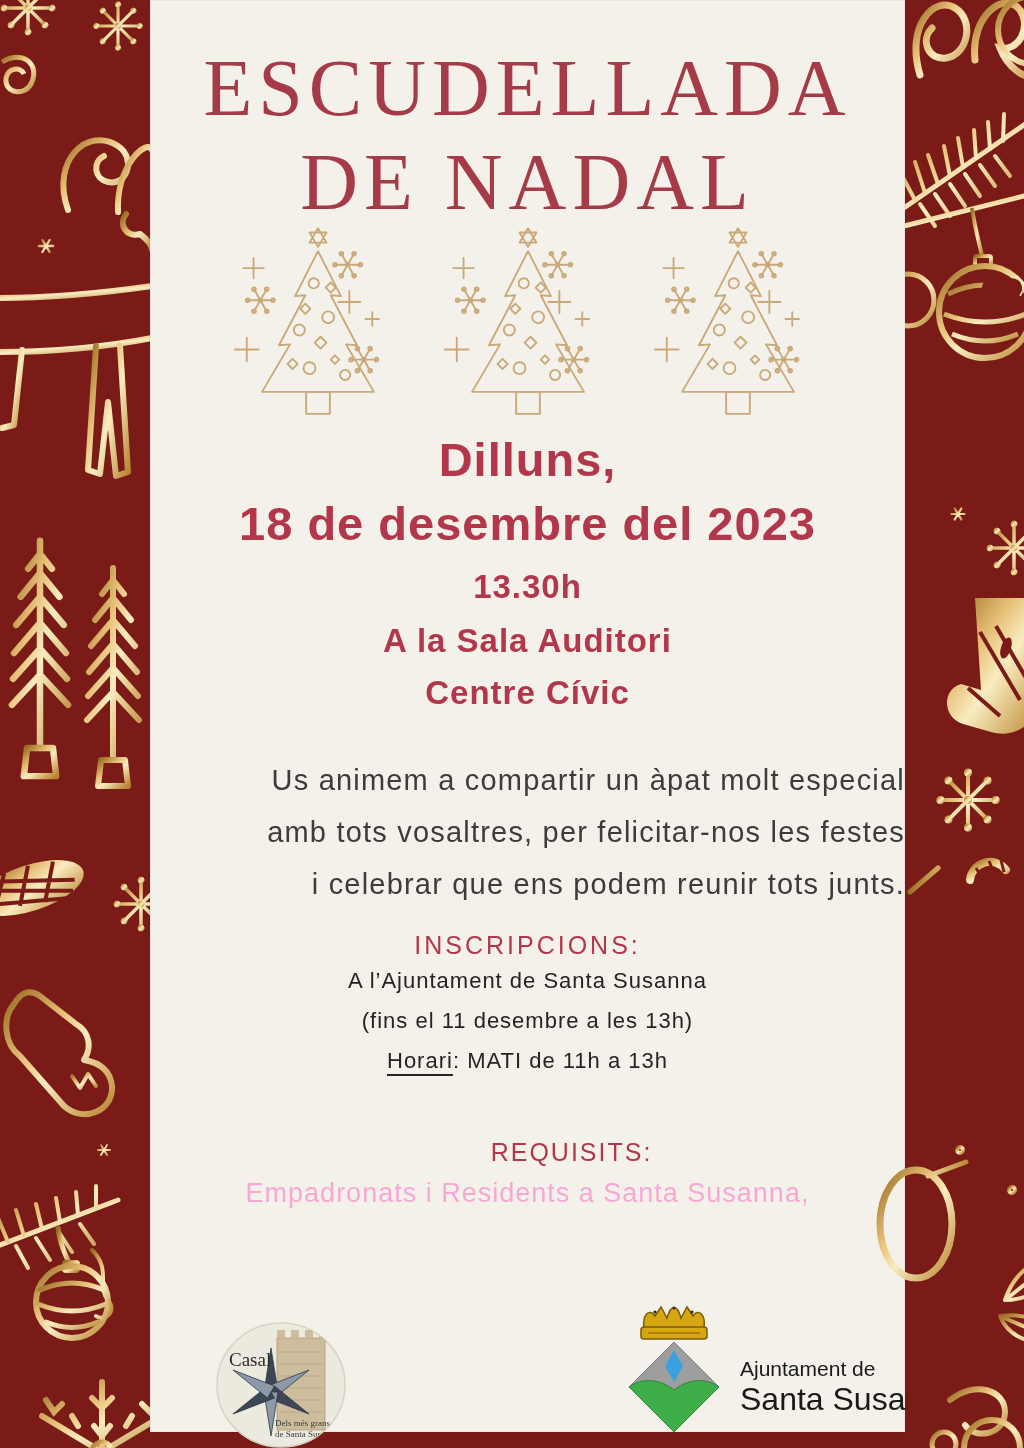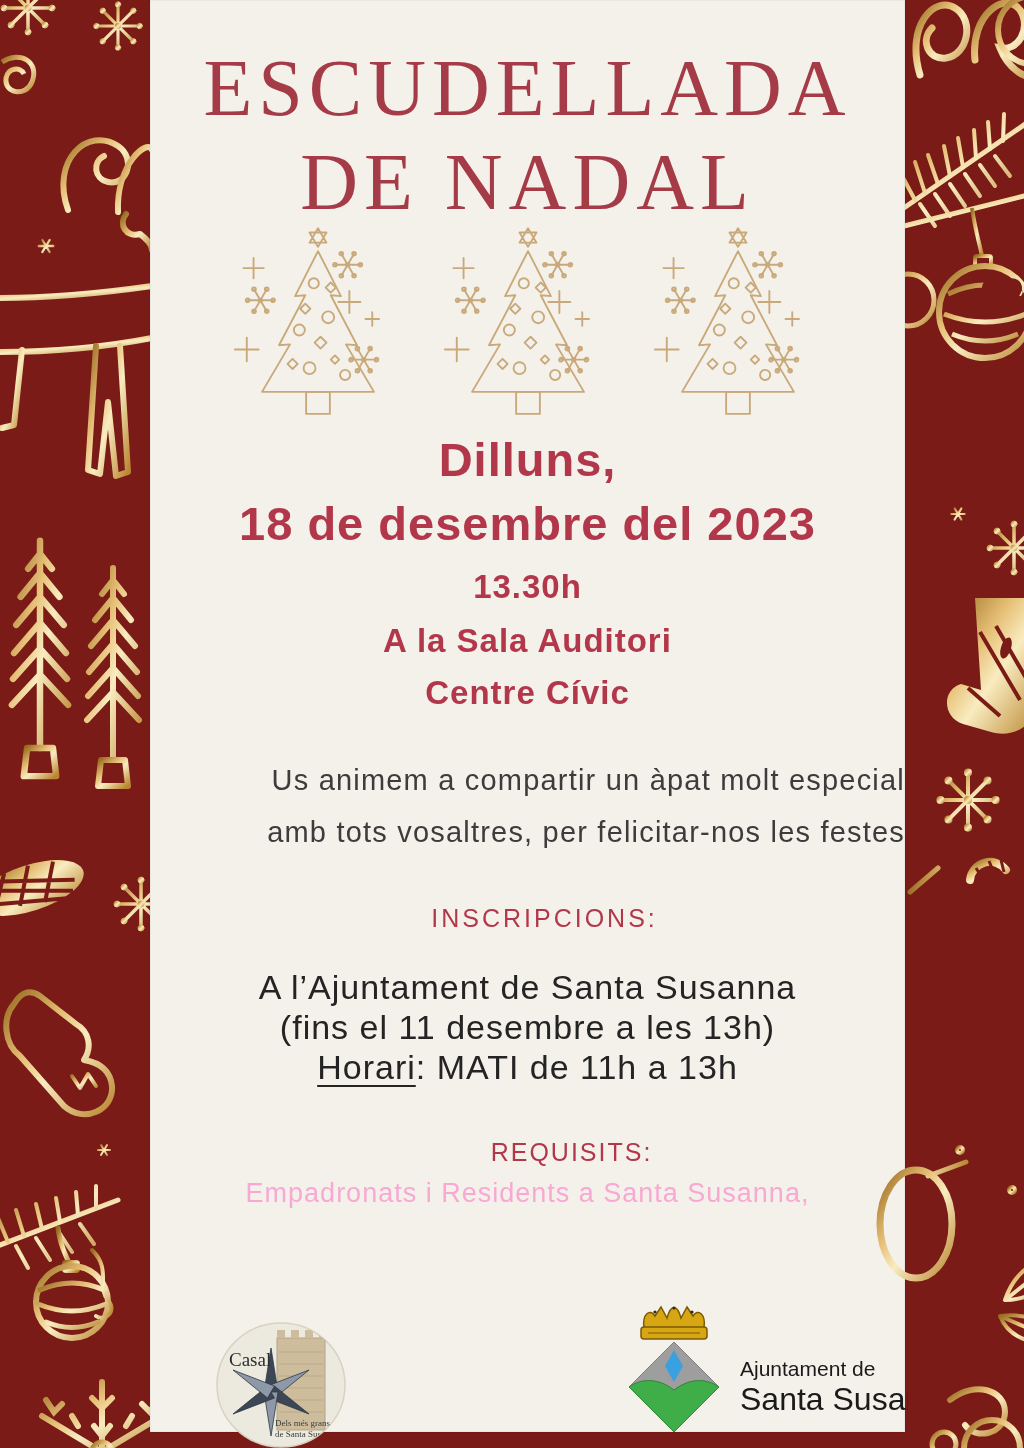--- a/index.html
+++ b/index.html
@@ -7,21 +7,21 @@
   .poster{position:relative;width:1024px;height:1448px;border-radius:12px;}
   .bg{position:absolute;left:0;top:0;}
   .content{position:absolute;left:0;top:0;width:1024px;height:1448px;}
   .pline{position:absolute;left:150px;width:755px;text-align:center;white-space:nowrap;}
   .title{font-family:"Liberation Serif",serif;font-weight:400;color:#a63b48;font-size:80px;letter-spacing:6px;line-height:1;}
   .bold-red{font-weight:700;color:#b2374a;font-family:"Liberation Sans",sans-serif;}
   .big{font-size:47px;letter-spacing:1px;}
   .mid{font-size:33px;letter-spacing:1px;}
   .para{font-size:29px;color:#3c3c3c;letter-spacing:1.2px;line-height:56px;font-weight:400;text-align:right;}
   .sec-head{font-size:25px;color:#b2374a;letter-spacing:3px;font-weight:400;}
-  .ins-line{font-size:34px;color:#242424;letter-spacing:1px;}
+  .ins-line{font-size:22px;color:#242424;letter-spacing:1px;}
   .req-line{font-size:27px;color:#f9a8d4;letter-spacing:1px;}
   .u{text-decoration:underline;text-underline-offset:6px;text-decoration-thickness:2px;}
   .trees-row{position:absolute;left:150px;top:224px;width:755px;display:flex;justify-content:center;gap:10px;}
   .logo-abs{position:absolute;}
 </style>
 </head>
 <body>
 
 <div class="poster">
 
@@ -211,22 +211,23 @@
     </div>
 
     <div class="pline bold-red big" style="top:432px;">Dilluns,</div>
     <div class="pline bold-red big" style="top:496px;">18 de desembre del 2023</div>
     <div class="pline bold-red mid" style="top:568px;">13.30h</div>
     <div class="pline bold-red mid" style="top:622px;">A la Sala Auditori</div>
     <div class="pline bold-red mid" style="top:674px;">Centre Cívic</div>
 
     <div class="pline para" style="top:752px;">Us animem a compartir un àpat molt especial</div>
     <div class="pline para" style="top:804px;">amb tots vosaltres, per felicitar-nos les festes</div>
-
-    <div class="pline sec-head" style="top:904px;padding-left:17px;">INSCRIPCIONS:</div>
+    <div class="pline para" style="top:856px;">i celebrar que ens podem reunir tots junts.</div>
+
+    <div class="pline sec-head" style="top:931px;">INSCRIPCIONS:</div>
     <div class="pline ins-line" style="top:968px;">A l’Ajuntament de Santa Susanna</div>
     <div class="pline ins-line" style="top:1008px;">(fins el 11 desembre a les 13h)</div>
     <div class="pline ins-line" style="top:1048px;"><span class="u">Horari</span><span>: MATI de 11h a 13h</span></div>
 
     <div class="pline sec-head" style="top:1138px;letter-spacing:2px;padding-left:44px;">REQUISITS:</div>
     <div class="pline req-line" style="top:1178px;">Empadronats i Residents a Santa Susanna,</div>
 
     <svg class="logo-abs" style="left:215px;top:1322px;" width="132" height="126" viewBox="0 0 132 126">
       <defs>
           <clipPath id="casalClip">

